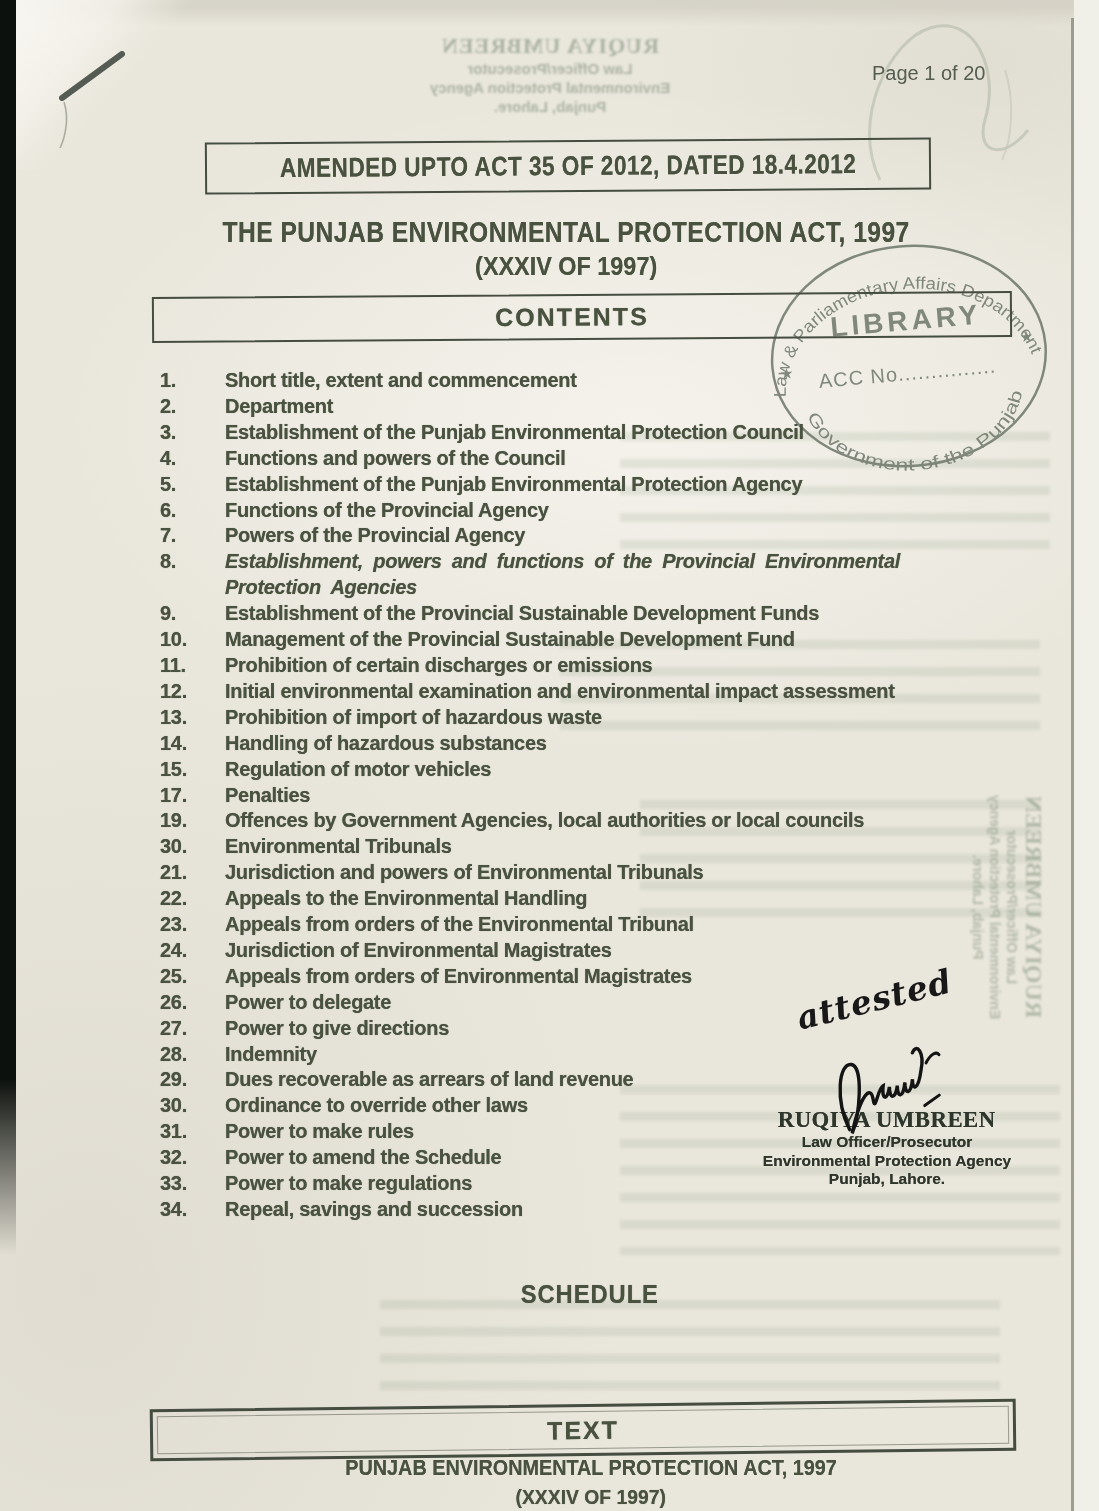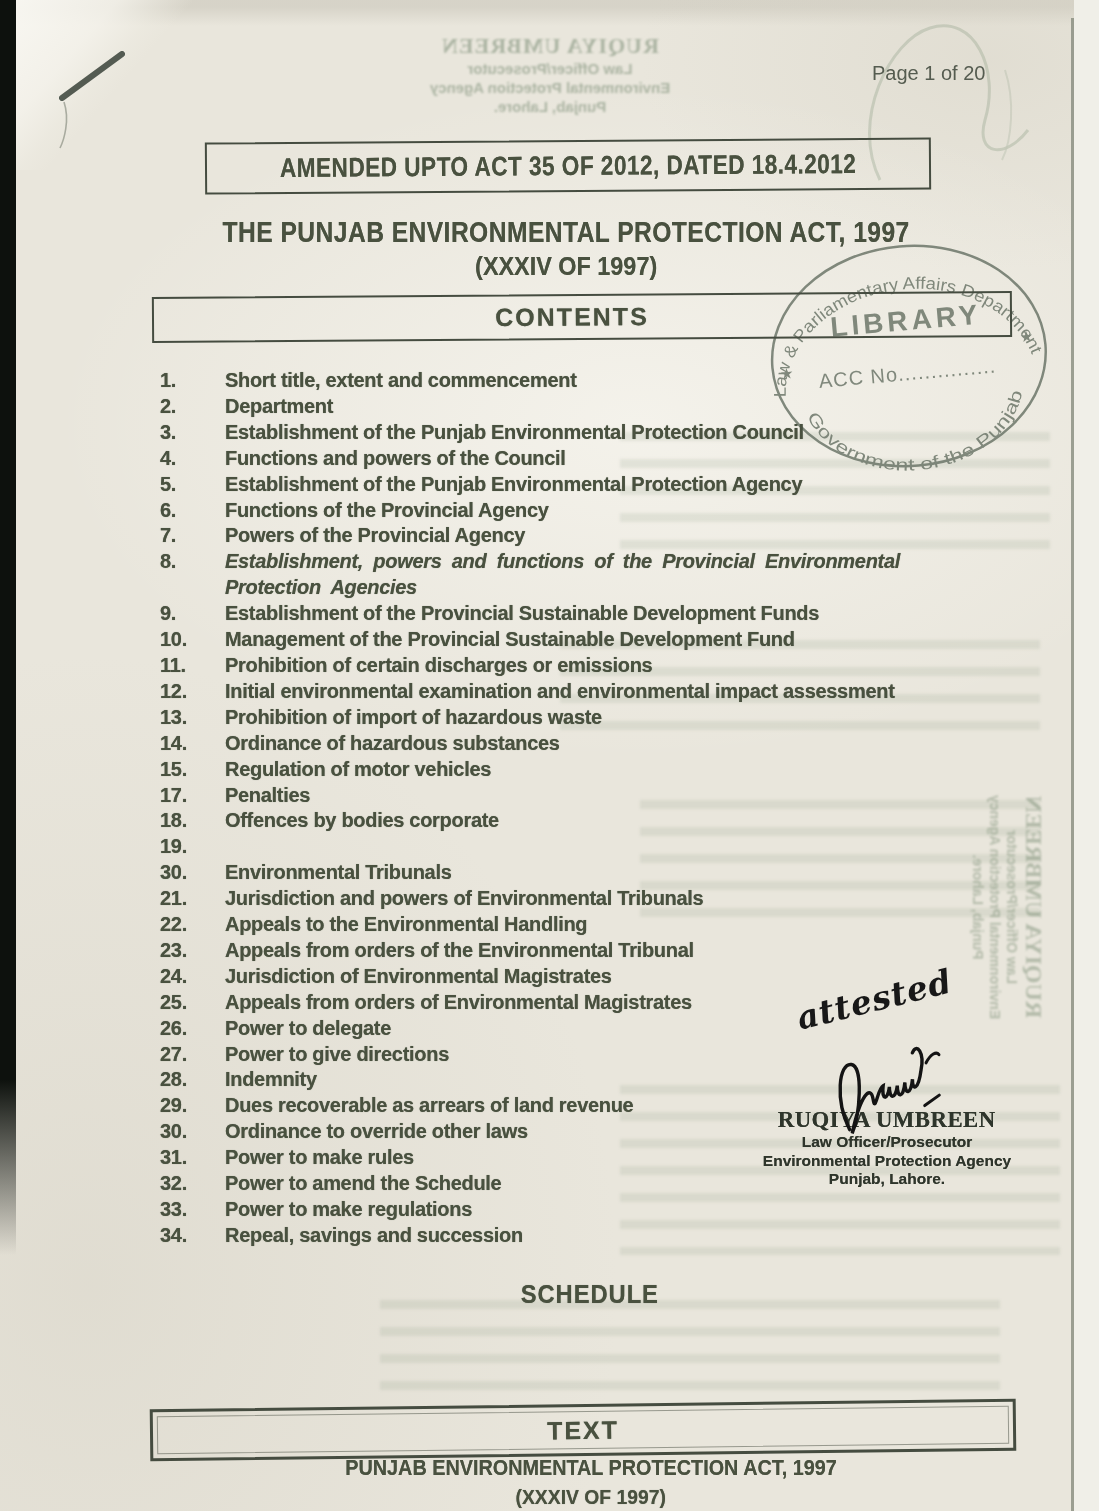--- a/index.html
+++ b/index.html
@@ -218,41 +218,38 @@
         <span class="txt">Initial environmental examination and environmental impact assessment</span>
       </li>
 
       <li>
         <span class="num">13.</span>
         <span class="txt">Prohibition of import of hazardous waste</span>
       </li>
 
       <li>
         <span class="num">14.</span>
-        <span class="txt">Ordinance of hazardous substances</span>
+        <span class="txt">Handling of hazardous substances</span>
       </li>
 
       <li>
         <span class="num">15.</span>
         <span class="txt">Regulation of motor vehicles</span>
       </li>
 
 
       <li>
         <span class="num">17.</span>
         <span class="txt">Penalties</span>
       </li>
 
-      <li>
-        <span class="num">18.</span>
-        <span class="txt">Offences by bodies corporate</span>
-      </li>
 
       <li>
         <span class="num">19.</span>
+        <span class="txt">Offences by Government Agencies, local authorities or local councils</span>
       </li>
 
       <li>
         <span class="num">30.</span>
         <span class="txt">Environmental Tribunals</span>
       </li>
 
       <li>
         <span class="num">21.</span>
         <span class="txt">Jurisdiction and powers of Environmental Tribunals</span>

